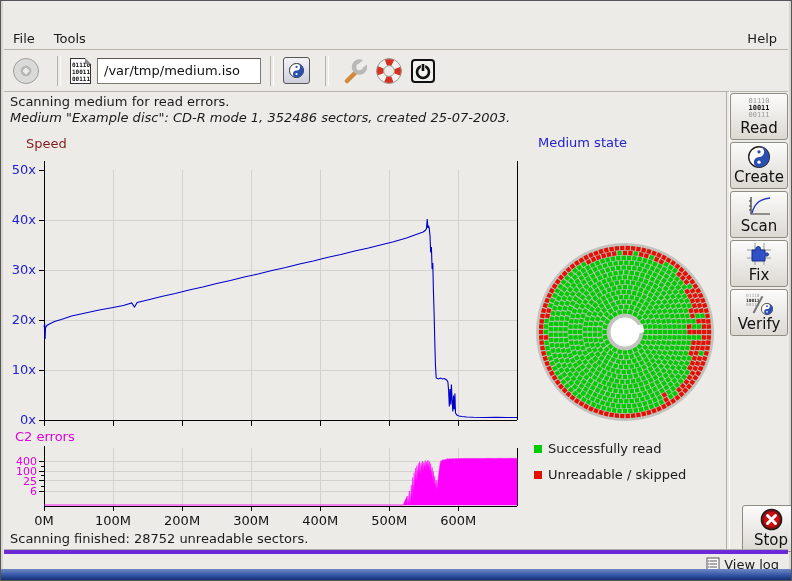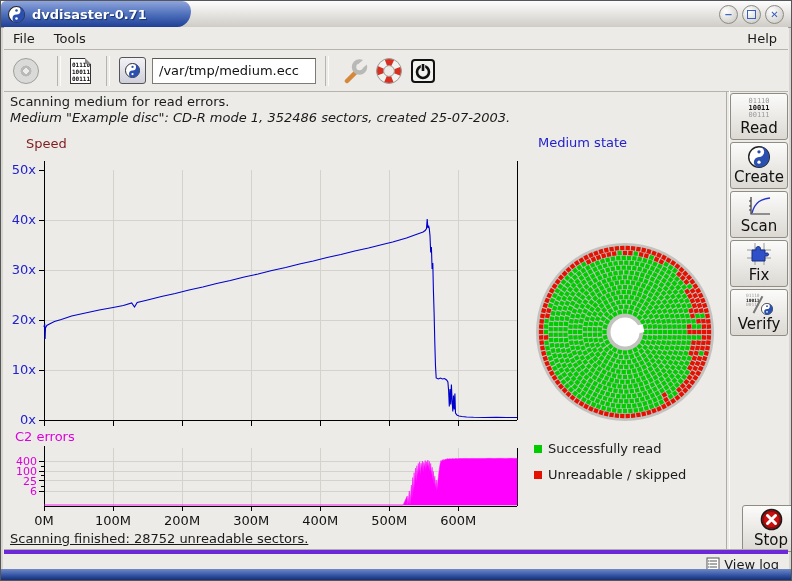--- a/index.html
+++ b/index.html
@@ -46,21 +46,21 @@
   .doc-icon{width:21px;height:26px;background:#fff;border:1px solid #333;position:relative;
     font:bold 6px/7px "DejaVu Sans Mono",monospace;color:#111;padding:2px 0 0 1px;box-sizing:border-box;margin-right:6px;}
   .doc-icon .fold{position:absolute;top:-1px;right:-1px;width:0;height:0;
     border-top:6px solid #ecebe8;border-left:6px solid #888;}
   .ecc-icon{width:25px;height:25px;border:1px solid #555;border-radius:3px;margin-right:6px;
     background:linear-gradient(#f2f2f6,#cfcfda);display:flex;align-items:center;justify-content:center;}
   .tool-icon{width:26px;height:26px;margin:0 4px;display:flex;align-items:center;justify-content:center;}
   
   .status-line1{position:absolute;left:9px;top:93px;font-size:13px;}
   .status-line2{position:absolute;left:9px;top:109px;font-size:13px;font-style:italic;}
-  .footer-line{position:absolute;left:9px;top:530px;font-size:13px;text-decoration:underline;}
+  .footer-line{position:absolute;left:9px;top:530px;font-size:13px;}
   .lbl{position:absolute;font-size:13px;}
   .lbl-speed{left:25px;top:135px;color:#7f1d1d;}
   .lbl-medium{left:537px;top:134px;color:#2222cc;}
   .lbl-c2{left:14px;top:428px;color:#dd00dd;}
   .legend-row{position:absolute;left:533px;display:flex;align-items:center;font-size:13px;}
   .legend-swatch{width:8px;height:8px;margin-right:6px;display:inline-block;}
   
   .vsep-main{position:absolute;left:725px;top:90px;height:459px;width:2px;
     border-left:1px solid #b0ada6;border-right:1px solid #fbfbf9;}
   .sidebar{position:absolute;left:729px;top:92px;width:59px;}
@@ -84,68 +84,48 @@
   .bottom-border{position:absolute;left:0;right:0;bottom:0;height:11px;
     background:linear-gradient(#7089c6,#2c4da0 65%,#16306e);}
   svg{display:block;}
   .charts{position:absolute;left:0;top:0;pointer-events:none;}
 </style>
 </head>
 <body>
 
 <div class="window">
 
-  <div class="titlebar">
-    <div class="title-tab">
-      <span id="title-icon">
-          <svg width="17" height="17" viewBox="0 0 16 16">
-    <circle cx="8" cy="8" r="7.5" fill="#fff" stroke="#222" stroke-width="1"></circle>
-    <path d="M8 0.5 a7.5 7.5 0 0 1 0 15 a3.75 3.75 0 0 1 0 -7.5 a3.75 3.75 0 0 0 0 -7.5" fill="#2b4fae"></path>
-    <circle cx="8" cy="4.25" r="1.2" fill="#2b4fae"></circle>
-            <circle cx="8" cy="11.75" r="1.2" fill="#fff"></circle>
-  </svg>
-        </span>
-      <span class="title-text">dvdisaster-0.71</span>
-    </div>
-    <div class="winbtns">
-      <div class="winbtn">−</div>
-      <div class="winbtn">
-          <span class="sq"></span>
-        </div>
-      <div class="winbtn">✕</div>
-    </div>
-  </div>
 
   <div class="menubar">
     <span class="menu-item">File</span>
     <span class="menu-item">Tools</span>
     <span class="menu-item menu-help">Help</span>
   </div>
 
   <div class="toolbar">
     <div class="drive-icon"></div>
     <div class="tsep"></div>
     <div class="doc-icon">
       <span class="fold"></span>
       <div>01110</div>
       <div>10011</div>
       <div>00111</div>
     </div>
+    <input class="path-input" readonly="" value="/var/tmp/medium.iso" style="">
     <div class="tsep"></div>
     <div class="ecc-icon">
         <span id="ecc-yy">
           <svg width="15" height="15" viewBox="0 0 16 16">
     <circle cx="8" cy="8" r="7.5" fill="#fff" stroke="#222" stroke-width="1"></circle>
     <path d="M8 0.5 a7.5 7.5 0 0 1 0 15 a3.75 3.75 0 0 1 0 -7.5 a3.75 3.75 0 0 0 0 -7.5" fill="#2b4fae"></path>
     <circle cx="8" cy="4.25" r="1.2" fill="#2b4fae"></circle>
             <circle cx="8" cy="11.75" r="1.2" fill="#fff"></circle>
   </svg>
         </span>
       </div>
-    <input class="path-input" readonly="" value="/var/tmp/medium.ecc" style="">
     <div class="tsep"></div>
     <div class="tool-icon">
       <svg width="26" height="26" viewBox="0 0 26 26">
         <line x1="5" y1="23" x2="14" y2="14" stroke="#d4883c" stroke-width="4.5" stroke-linecap="round"></line>
         <circle cx="17.5" cy="9" r="5.5" fill="none" stroke="#b8b8b6" stroke-width="4.5"></circle>
         <line x1="17.5" y1="9" x2="25" y2="2.5" stroke="#ecebe8" stroke-width="6"></line>
       </svg>
     </div>
     <div class="tool-icon">
       <svg width="26" height="26" viewBox="0 0 26 26">

